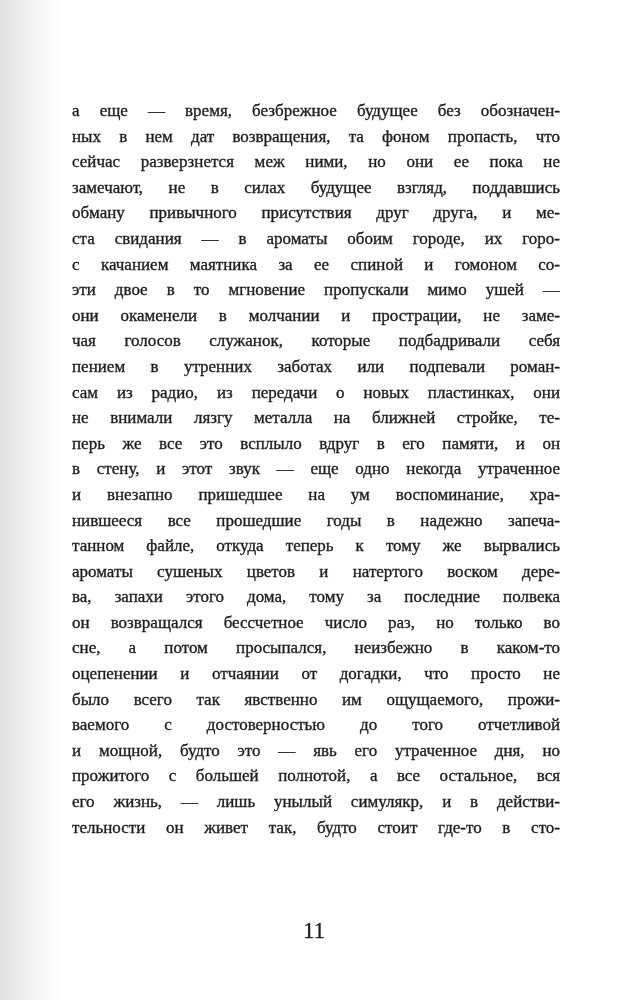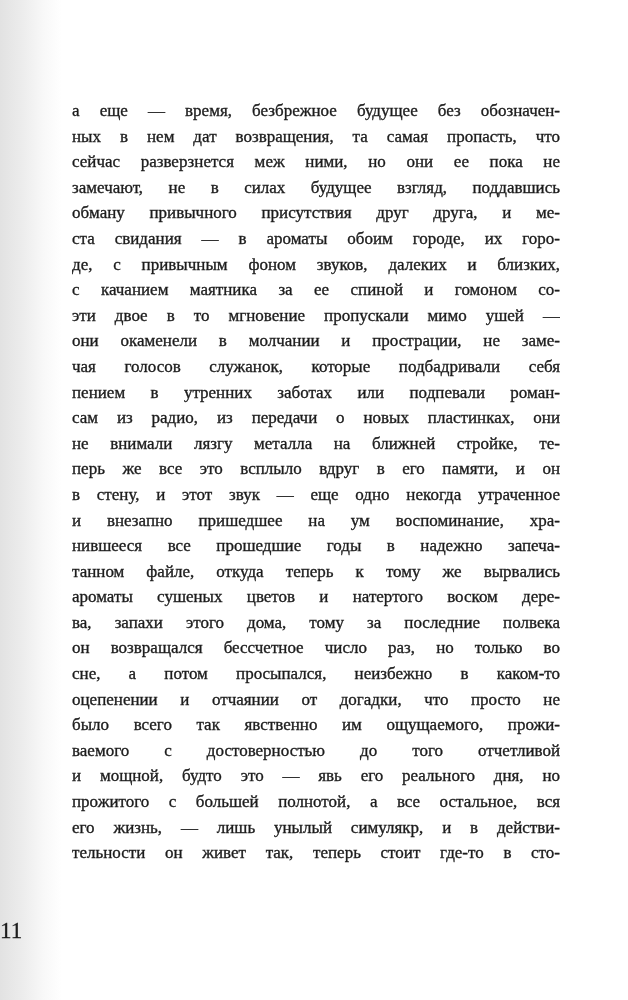--- a/index.html
+++ b/index.html
@@ -44,57 +44,57 @@
     height: 25.6px;
     overflow: hidden;
     text-align: justify;
     text-align-last: justify;
   }
   .page-number {
     position: absolute;
     left: 0;
     top: 917px;
     width: 628px;
+    text-align: center;
     color: var(--text, #1d1d1d);
     font-size: 23px;
     line-height: 28px;
     -webkit-text-stroke: 0.3px var(--text, #1d1d1d);
   }
 </style>
 </head>
 <body>
 
 <div class="page">
   <div class="gutter-shadow"></div>
   <div class="body-text">
       <div class="text-line">а еще — время, безбрежное будущее без обозначен-</div>
-      <div class="text-line">ных в нем дат возвращения, та самая пропасть, что</div>
+      <div class="text-line">ных в нем дат возвращения, та фоном пропасть, что</div>
       <div class="text-line">сейчас разверзнется меж ними, но они ее пока не</div>
       <div class="text-line">замечают, не в силах будущее взгляд, поддавшись</div>
       <div class="text-line">обману привычного присутствия друг друга, и ме-</div>
       <div class="text-line">ста свидания — в ароматы обоим городе, их горо-</div>
-      <div class="text-line">де, с привычным фоном звуков, далеких и близких,</div>
       <div class="text-line">с качанием маятника за ее спиной и гомоном со-</div>
       <div class="text-line">эти двое в то мгновение пропускали мимо ушей —</div>
       <div class="text-line">они окаменели в молчании и прострации, не заме-</div>
       <div class="text-line">чая голосов служанок, которые подбадривали себя</div>
       <div class="text-line">пением в утренних заботах или подпевали роман-</div>
       <div class="text-line">сам из радио, из передачи о новых пластинках, они</div>
       <div class="text-line">не внимали лязгу металла на ближней стройке, те-</div>
       <div class="text-line">перь же все это всплыло вдруг в его памяти, и он</div>
       <div class="text-line">в стену, и этот звук — еще одно некогда утраченное</div>
       <div class="text-line">и внезапно пришедшее на ум воспоминание, хра-</div>
       <div class="text-line">нившееся все прошедшие годы в надежно запеча-</div>
       <div class="text-line">танном файле, откуда теперь к тому же вырвались</div>
       <div class="text-line">ароматы сушеных цветов и натертого воском дере-</div>
       <div class="text-line">ва, запахи этого дома, тому за последние полвека</div>
       <div class="text-line">он возвращался бессчетное число раз, но только во</div>
       <div class="text-line">сне, а потом просыпался, неизбежно в каком-то</div>
       <div class="text-line">оцепенении и отчаянии от догадки, что просто не</div>
       <div class="text-line">было всего так явственно им ощущаемого, прожи-</div>
       <div class="text-line">ваемого с достоверностью до того отчетливой</div>
-      <div class="text-line">и мощной, будто это — явь его реального дня, но</div>
+      <div class="text-line">и мощной, будто это — явь его утраченное дня, но</div>
       <div class="text-line">прожитого с большей полнотой, а все остальное, вся</div>
       <div class="text-line">его жизнь, — лишь унылый симулякр, и в действи-</div>
-      <div class="text-line">тельности он живет так, теперь стоит где-то в сто-</div>
+      <div class="text-line">тельности он живет так, будто стоит где-то в сто-</div>
     </div>
   <div class="page-number">11</div>
 </div>
 
 </body></html>

